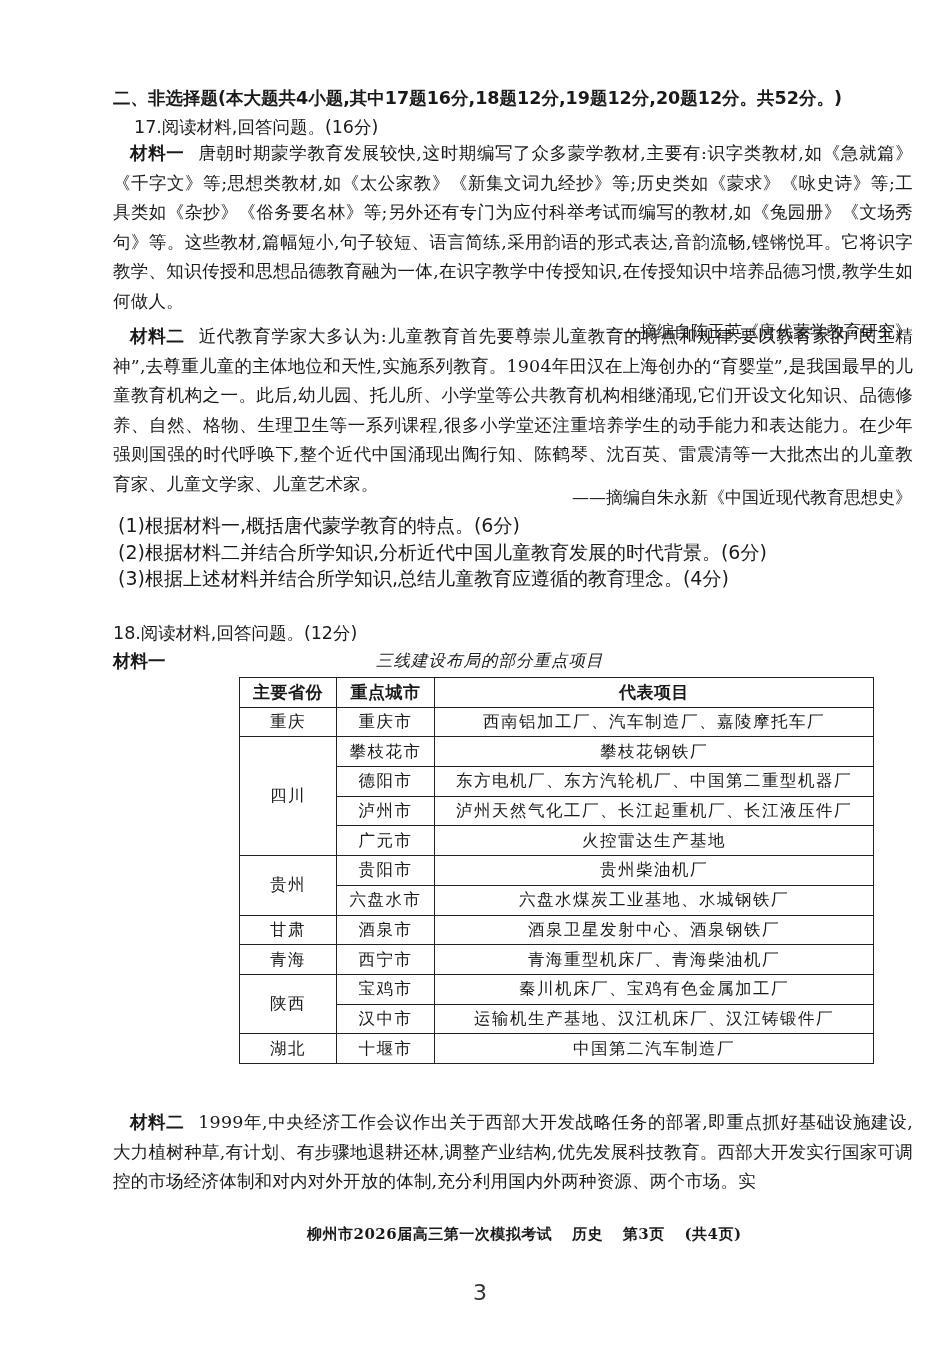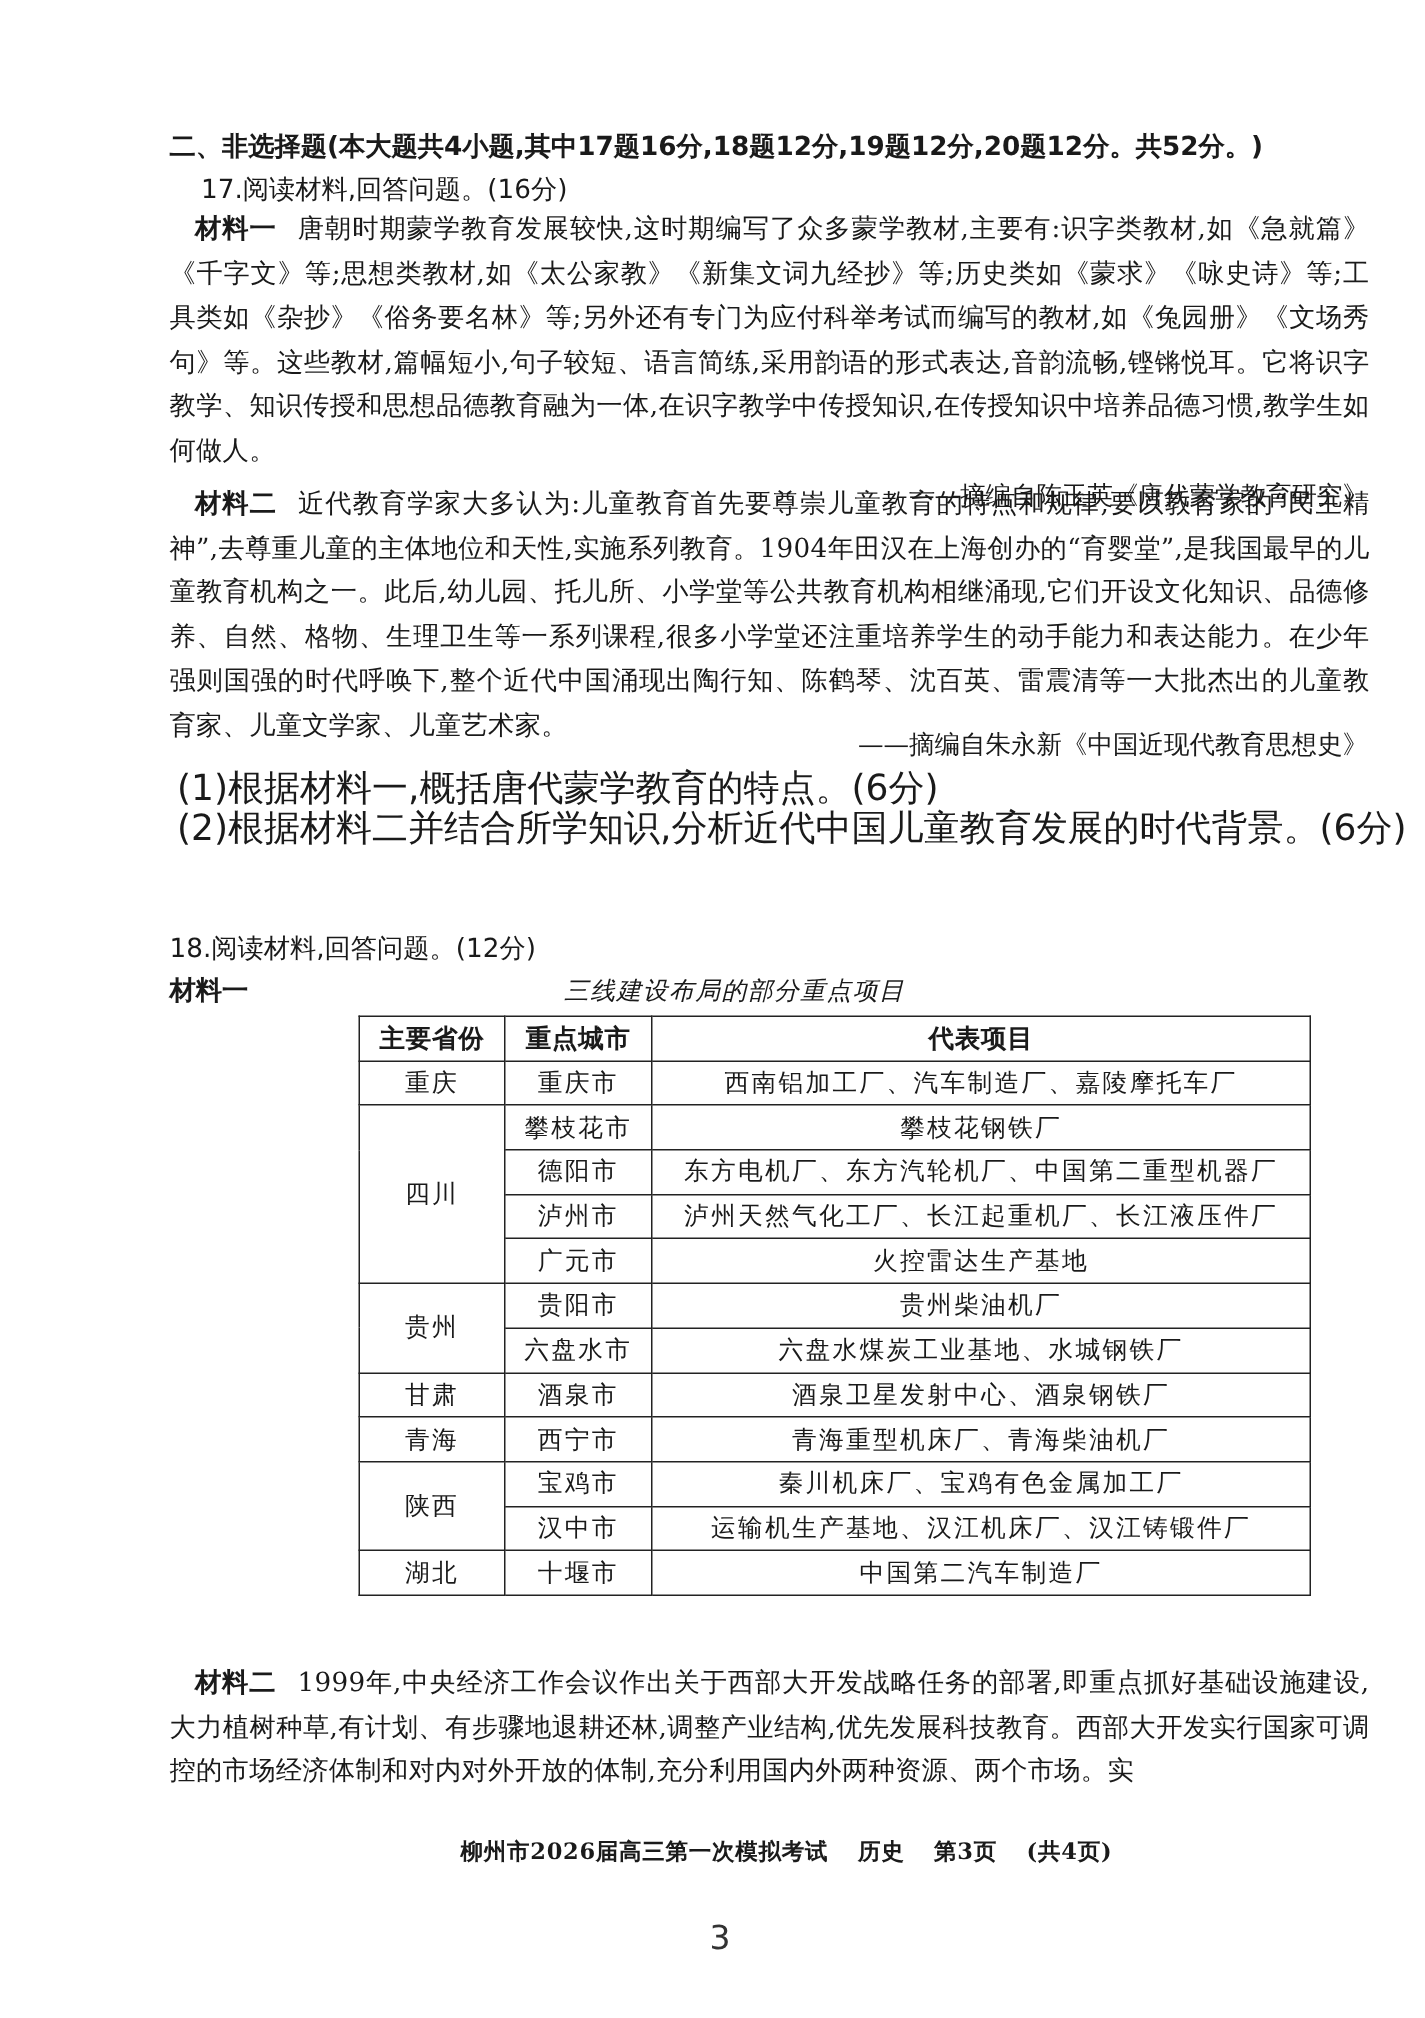--- a/index.html
+++ b/index.html
@@ -51,21 +51,21 @@
     .source {
       position: absolute;
       right: 38px;
       font-size: 17px;
       line-height: 22px;
       white-space: nowrap;
     }
     .question {
       position: absolute;
       left: 118px;
-      font-size: 24px;
+      font-size: 19px;
       line-height: 22px;
       white-space: nowrap;
     }
     .table-caption {
       position: absolute;
       left: 376px;
       top: 650px;
       font-size: 16.5px;
       line-height: 22px;
       letter-spacing: 1px;
@@ -130,20 +130,21 @@
   <div class="source" style="top:297px;margin-top:23px;">——摘编自陈玉英《唐代蒙学教育研究》</div>
 
   <div class="para" style="top:322px;">
     <span class="lead">材料二</span><span>近代教育学家大多认为:儿童教育首先要尊崇儿童教育的特点和规律,要以教育家的“民主精神”,去尊重儿童的主体地位和天性,实施系列教育。1904年田汉在上海创办的“育婴堂”,是我国最早的儿童教育机构之一。此后,幼儿园、托儿所、小学堂等公共教育机构相继涌现,它们开设文化知识、品德修养、自然、格物、生理卫生等一系列课程,很多小学堂还注重培养学生的动手能力和表达能力。在少年强则国强的时代呼唤下,整个近代中国涌现出陶行知、陈鹤琴、沈百英、雷震清等一大批杰出的儿童教育家、儿童文学家、儿童艺术家。</span>
   </div>
 
   <div class="source" style="top:486px;">——摘编自朱永新《中国近现代教育思想史》</div>
 
   <div class="question sans" style="top:514px;">(1)根据材料一,概括唐代蒙学教育的特点。(6分)</div>
   <div class="question sans" style="top:541px;">(2)根据材料二并结合所学知识,分析近代中国儿童教育发展的时代背景。(6分)</div>
+  <div class="question sans" style="top:567px;">(3)根据上述材料并结合所学知识,总结儿童教育应遵循的教育理念。(4分)</div>
 
   <div class="line sans" style="top:622px;">18.阅读材料,回答问题。(12分)</div>
 
   <div class="line bold" style="top:650px;">材料一</div>
   <div class="table-caption">三线建设布局的部分重点项目</div>
 
   <table class="projects">
     <colgroup>
         <col class="c1">
         <col class="c2">

